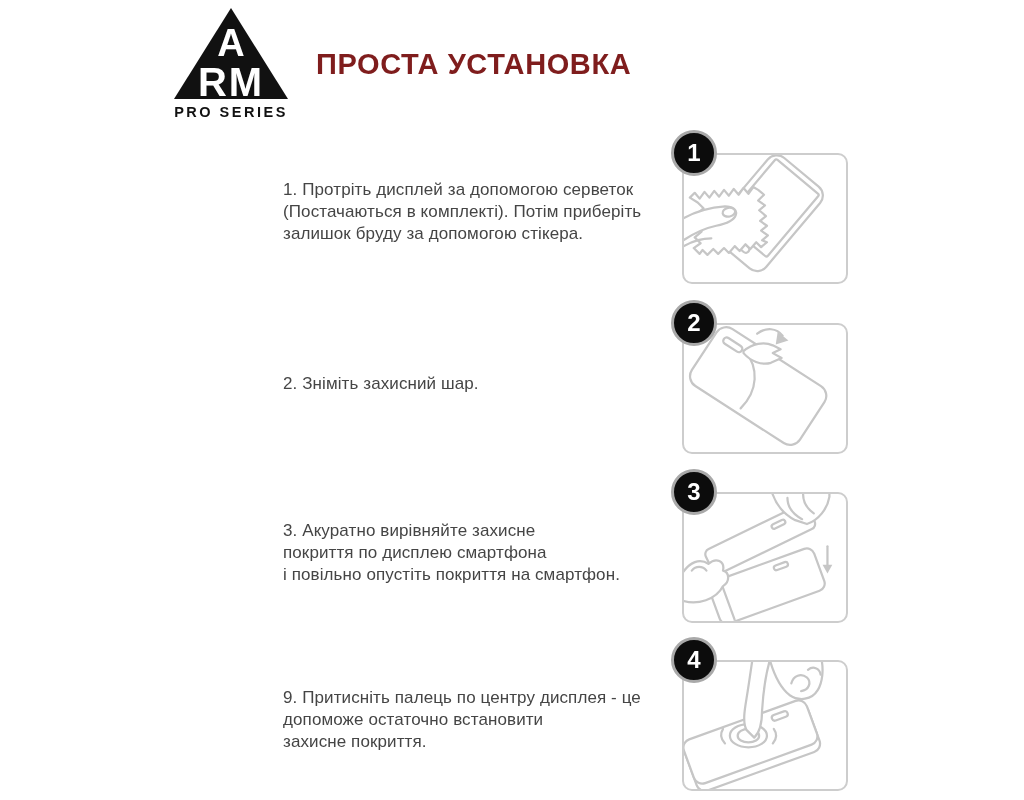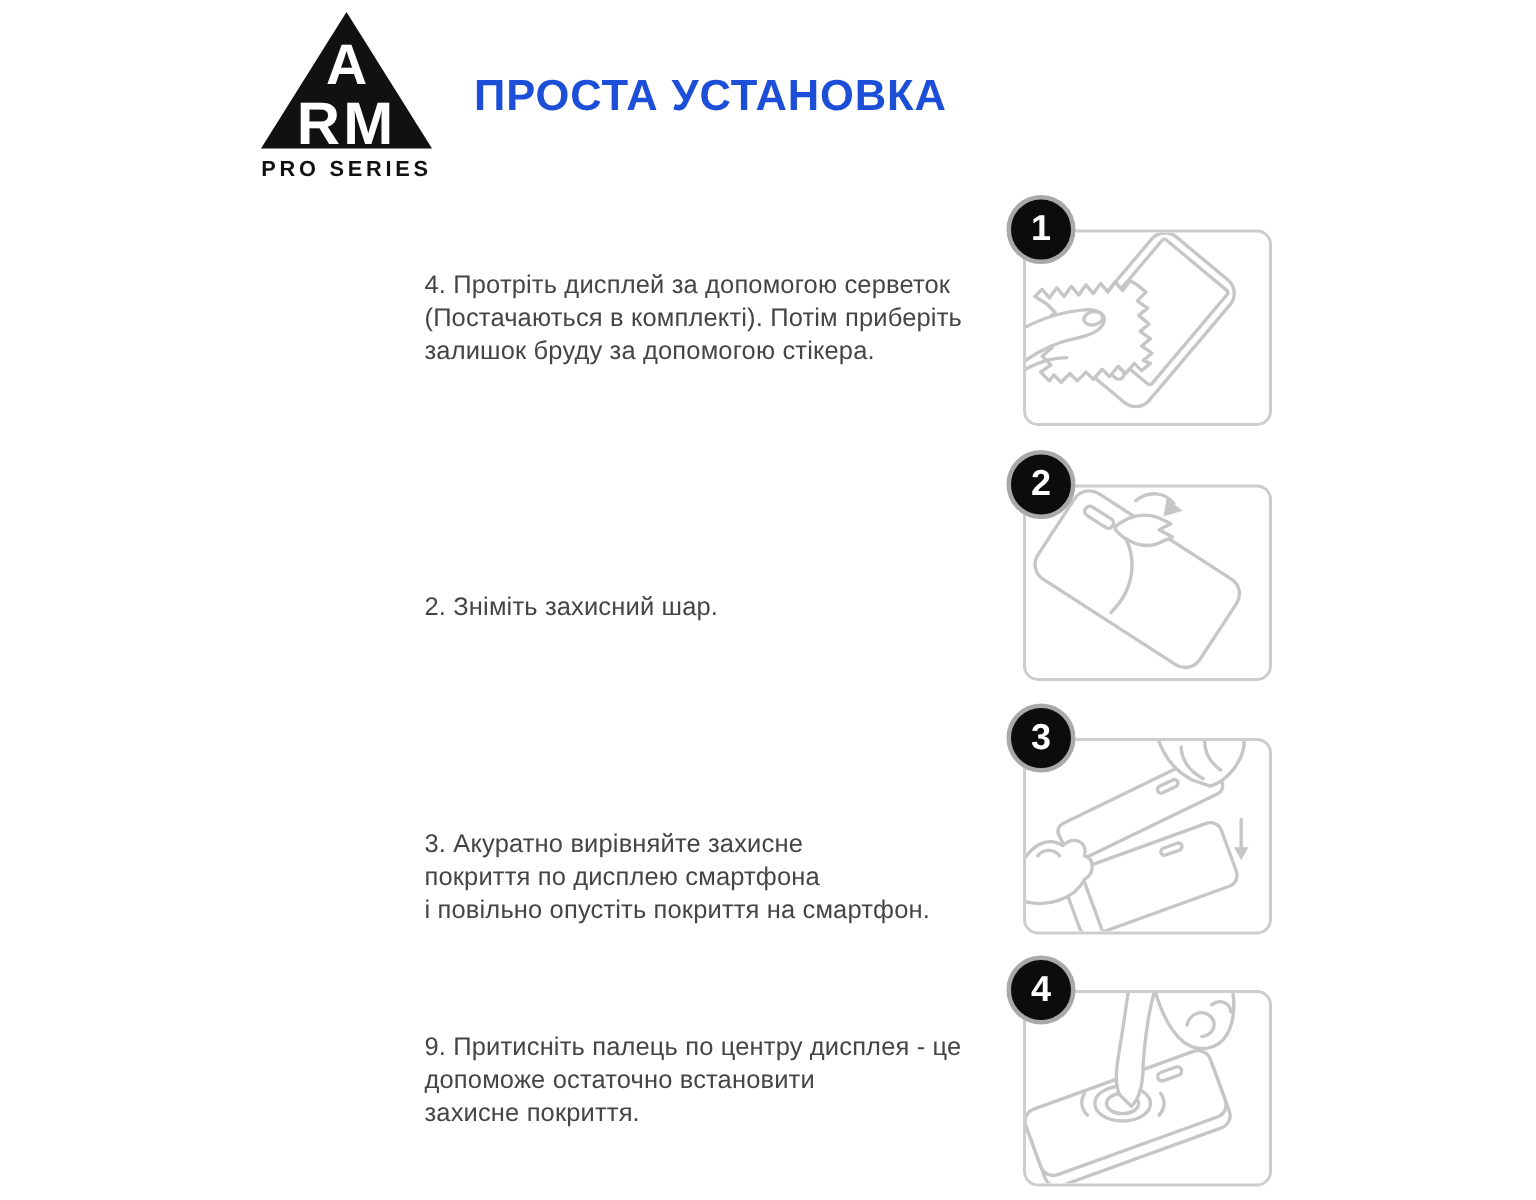--- a/index.html
+++ b/index.html
@@ -5,21 +5,21 @@
   html,body { margin:0; padding:0; background:#ffffff; }
   body { width:1024px; height:800px; position:relative; font-family:"Liberation Sans", sans-serif; overflow:hidden; }
   .abs { position:absolute; }
 
   
   #logo { left:168px; top:6px; width:126px; height:114px; }
 
   
   #title {
     left:316px; top:48px;
-    font-size:29px; font-weight:800; color:#1d4ed8;
+    font-size:29px; font-weight:800; color:#7f1d1d;
     letter-spacing:0.6px; white-space:nowrap;
   }
 
   
   .step-text {
     left:283px; width:400px;
     font-size:17px; line-height:22px; color:#454545;
     letter-spacing:0.1px; white-space:pre-line;
   }
 
@@ -52,54 +52,54 @@
 
 <svg id="logo" class="abs" viewBox="0 0 126 114">
   <polygon points="63,2 6,93 120,93" fill="#111111"></polygon>
   <text x="63" y="50" text-anchor="middle" font-size="38" font-weight="bold" fill="#ffffff">A</text>
   <text x="63" y="90" text-anchor="middle" font-size="40" font-weight="bold" fill="#ffffff" letter-spacing="2">RM</text>
   <text x="63" y="111" text-anchor="middle" font-size="14.5" fill="#111111" class="logo-sub">PRO SERIES</text>
 </svg>
 
 <div id="title" class="abs">ПРОСТА УСТАНОВКА</div>
 
-<div class="abs step-text" style="top:179px">4. Протріть дисплей за допомогою серветок
+<div class="abs step-text" style="top:179px">1. Протріть дисплей за допомогою серветок
 (Постачаються в комплекті). Потім приберіть
 залишок бруду за допомогою стікера.</div>
 <div class="abs badge" style="top:130px">1</div>
 <div class="abs illus-box" style="top:153px">
   <svg viewBox="0 0 166 131" preserveAspectRatio="none">
     <g transform="rotate(40 85 60)">
       <rect class="artf" x="50" y="5" width="70" height="110" rx="12"></rect>
       <rect class="art" x="56" y="11" width="58" height="84" rx="2"></rect>
       <rect class="art" x="74" y="99" width="22" height="7" rx="3.5"></rect>
     </g>
     <path class="artf" d="M 6,44 L 11,39 16,45 21,38 26,44 31,37 36,43 41,36 46,42 51,35 56,41 61,34 66,40 71,33 76,36 82,41 76,47 83,52 77,57 84,63 78,68 85,73 79,78 86,83 80,88 85,90 79,95 74,90 68,97 63,92 57,99 52,94 46,101 41,96 35,102 30,97 24,103 19,98 16,102 10,96 17,91 11,85 18,79 12,73 19,67 13,61 20,55 14,49 Z"></path>
     <path class="artf" d="M -2,66 C 12,58 28,54 42,53 C 50,53 55,57 53,62 C 51,68 43,71 33,73 C 19,76 8,82 -2,89 Z"></path>
     <ellipse class="art" cx="46" cy="59" rx="6.5" ry="4.5" transform="rotate(-12 46 59)"></ellipse>
     <path class="art" d="M -2,95 C 8,89 18,86 28,86"></path>
   </svg>
 </div>
 
-<div class="abs step-text" style="top:394px">2. Зніміть захисний шар.</div>
+<div class="abs step-text" style="top:373px">2. Зніміть захисний шар.</div>
 <div class="abs badge" style="top:300px">2</div>
 <div class="abs illus-box" style="top:323px">
   <svg viewBox="0 0 166 131" preserveAspectRatio="none">
     <g transform="rotate(33 76 63)">
       <rect class="artf" x="10" y="28" width="132" height="70" rx="12"></rect>
       <rect class="art" x="20" y="38" width="22" height="7" rx="3.5"></rect>
     </g>
     <path class="art" d="M 62,26 C 77,44 76,68 58,86"></path>
     <path class="artf" d="M 61,27 C 70,19 82,17 91,21 L 99,25 L 91,29 L 100,34 L 89,39 C 79,42 68,37 61,29 Z"></path>
     <path class="art" d="M 75,9 C 84,2 95,3 101,11"></path>
     <polygon class="arth" points="96,7 107,16 94,20"></polygon>
   </svg>
 </div>
 
-<div class="abs step-text" style="top:552px">3. Акуратно вирівняйте захисне
+<div class="abs step-text" style="top:520px">3. Акуратно вирівняйте захисне
 покриття по дисплею смартфона
 і повільно опустіть покриття на смартфон.</div>
 <div class="abs badge" style="top:469px">3</div>
 <div class="abs illus-box" style="top:492px">
   <svg viewBox="0 0 166 131" preserveAspectRatio="none">
     <g transform="rotate(-20 85 95)">
       <rect class="artf" x="28" y="72" width="114" height="46" rx="8"></rect>
       <rect class="art" x="98" y="78" width="15" height="5" rx="2.5"></rect>
       <line class="art" x1="42" y1="74" x2="42" y2="116"></line>
     </g>

